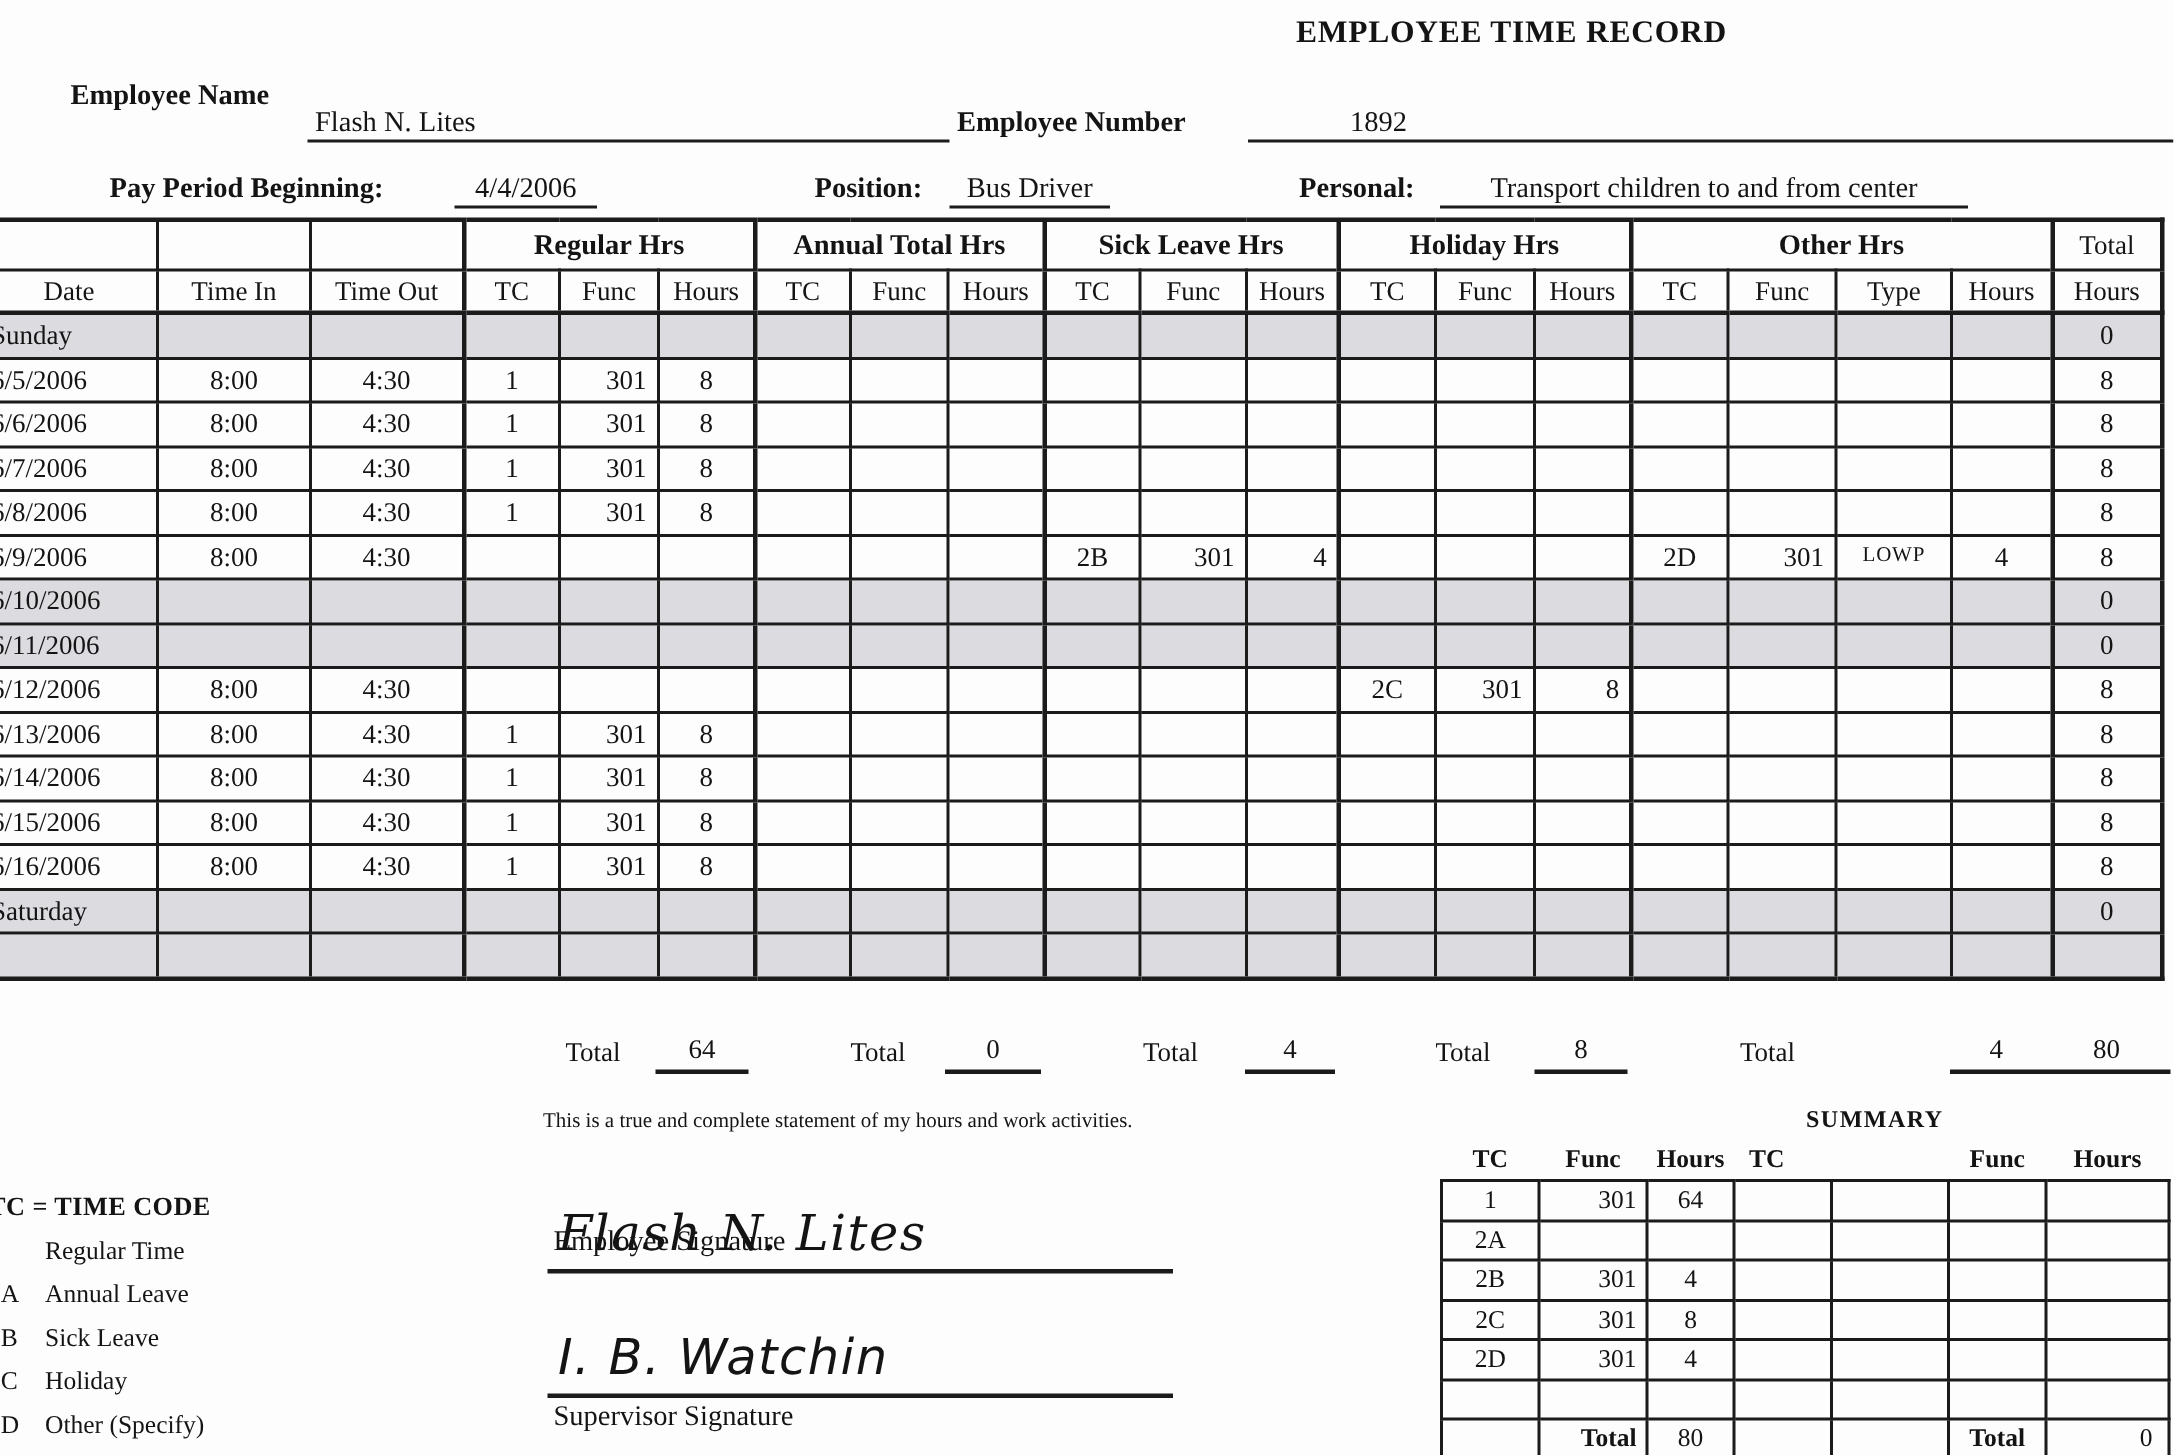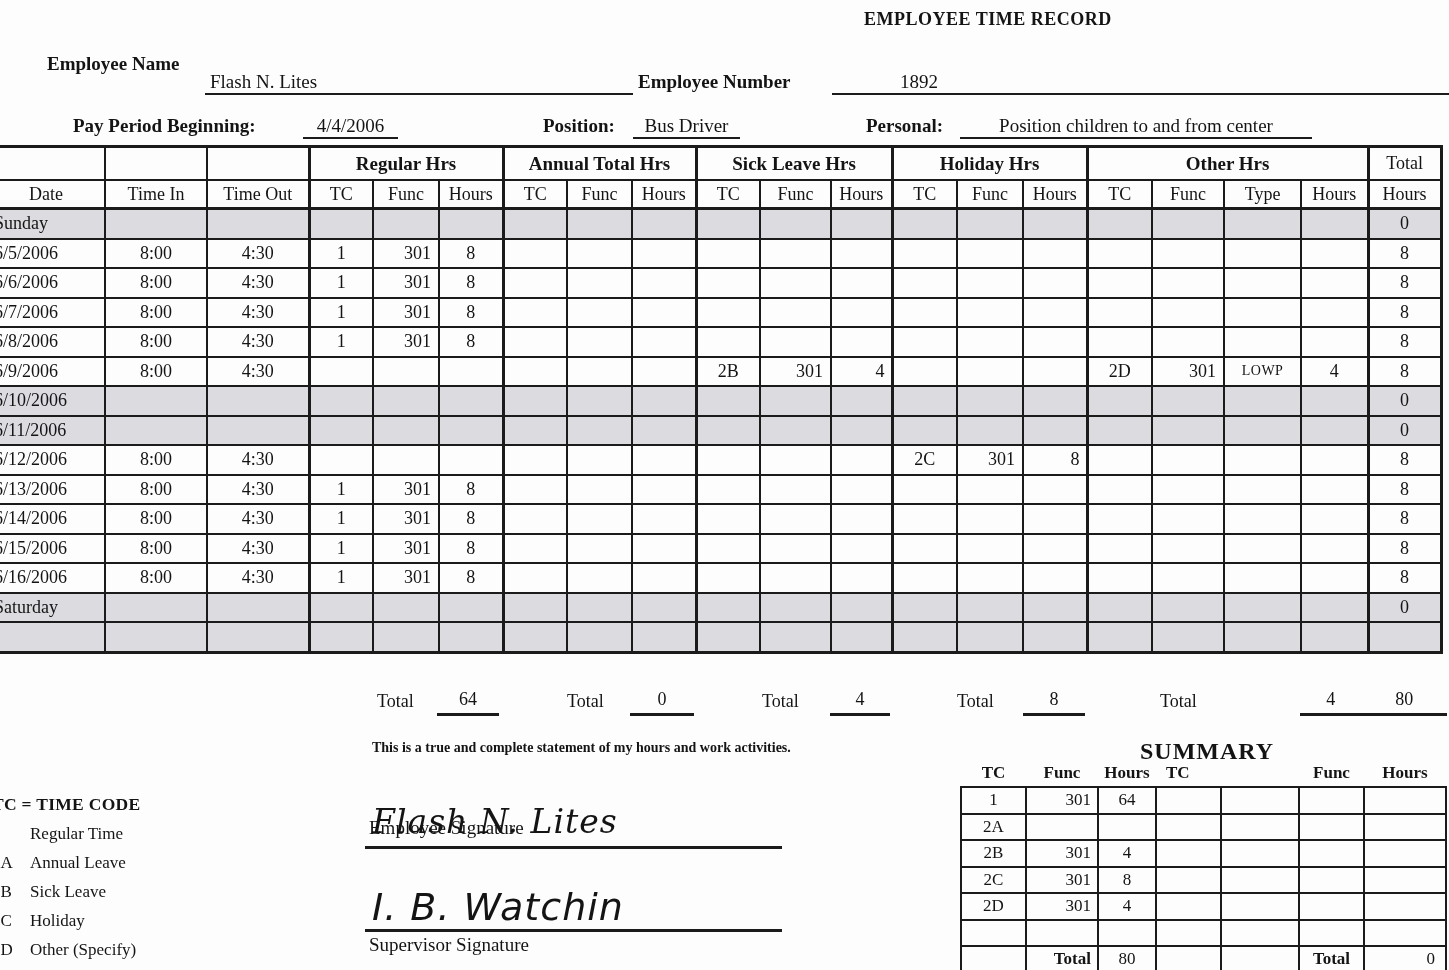--- a/index.html
+++ b/index.html
@@ -1,21 +1,21 @@
 <!DOCTYPE html>
 <html><head>
 <meta charset="utf-8">
 <style>
   html,body{margin:0;padding:0;background:#ffffff;}
   .page{position:relative;width:1449px;height:970px;overflow:hidden;background:#fdfdfd;
         font-family:"Liberation Serif", serif;color:#141414;}
 
   
   .org-title{position:absolute;left:270px;top:9px;font-size:21px;font-weight:bold;letter-spacing:.5px;}
-  .doc-title{position:absolute;left:864px;top:9px;font-size:18px;font-weight:bold;letter-spacing:.5px;text-align:right;}
+  .doc-title{position:absolute;left:864px;top:9px;font-size:21px;font-weight:bold;letter-spacing:.5px;text-align:right;}
 
   .f-label{position:absolute;font-size:19px;font-weight:bold;white-space:nowrap;}
   .f-value{position:absolute;font-size:19px;white-space:nowrap;border-bottom:2px solid #1c1c1c;}
 
   
   .ts-wrap{position:absolute;left:-14px;top:145px;}
   table.ts{border-collapse:collapse;table-layout:fixed;width:1454px;}
   table.ts th,table.ts td{border:2px solid #1b1b1b;padding:0;overflow:hidden;white-space:nowrap;
       text-align:center;font-weight:normal;font-size:18px;}
   table.ts thead tr.grp th{height:31px;font-size:19px;font-weight:bold;border-top:3px solid #1b1b1b;}
@@ -35,37 +35,37 @@
   .tot-label{position:absolute;top:691px;font-size:18px;}
   .tot-val{position:absolute;top:689px;height:24px;font-size:18px;text-align:center;
            border-bottom:3px solid #1b1b1b;}
   .tot-grand{position:absolute;left:1300px;top:689px;width:147px;height:24px;
              border-bottom:3px solid #1b1b1b;display:flex;font-size:18px;}
   .tot-grand span{display:block;text-align:center;}
   .tot-grand .g1{width:42%;}
   .tot-grand .g2{width:58%;}
 
   
-  .statement{position:absolute;left:372px;top:740px;font-size:14px;font-weight:bold;white-space:nowrap;}
+  .statement{position:absolute;left:362px;top:740px;font-size:14px;font-weight:normal;white-space:nowrap;}
 
   .legend{position:absolute;left:-8px;top:794px;font-size:17px;}
   .legend .ttl{font-weight:bold;font-size:17.5px;margin-bottom:9px;letter-spacing:.3px;}
   .legend .row{display:flex;margin-bottom:9px;}
   .legend .code{width:38px;}
   .legend .sub{margin-left:120px;display:flex;gap:30px;}
 
   .sig-script-emp{position:absolute;left:372px;top:802px;font-size:33px;font-style:italic;
       font-family:"DejaVu Serif", serif;letter-spacing:1px;white-space:nowrap;}
-  .sig-script-sup{position:absolute;left:372px;top:885px;font-size:38px;font-style:italic;
+  .sig-script-sup{position:absolute;left:372px;top:885px;font-size:33px;font-style:italic;
       font-family:"DejaVu Sans", sans-serif;letter-spacing:1px;white-space:nowrap;}
   .sig-line{position:absolute;left:365px;width:417px;border-top:3px solid #1b1b1b;}
   .sig-label{position:absolute;left:369px;font-size:19px;}
 
   
-  .sum-title{position:absolute;left:1140px;top:738px;font-size:24px;font-weight:bold;letter-spacing:1px;}
+  .sum-title{position:absolute;left:1204px;top:738px;font-size:16px;font-weight:bold;letter-spacing:1px;}
   .sum-wrap{position:absolute;left:960px;top:760px;}
   table.sum{border-collapse:collapse;table-layout:fixed;width:485px;}
   table.sum th{border:none;font-size:17px;font-weight:bold;height:26px;padding:0;text-align:center;}
   table.sum th.al{text-align:left;padding-left:10px;}
   table.sum td{border:2px solid #1b1b1b;height:24.5px;padding:0;font-size:17px;text-align:center;
                overflow:hidden;white-space:nowrap;}
   table.sum td:nth-child(2){text-align:right;padding-right:6px;}
   table.sum td:nth-child(7){text-align:right;padding-right:10px;}
   table.sum td.b{font-weight:bold;}
 </style>
@@ -79,21 +79,21 @@
   <span class="f-label" style="left:47px;top:53px;font-family:Liberation Serif, serif;">Employee Name</span>
   <span class="f-value" style="left:205px;top:71px;width:423px;padding-left:5px;">Flash N. Lites</span>
   <span class="f-label" style="left:638px;top:71px;">Employee Number</span>
   <span class="f-value" style="left:832px;top:71px;width:612px;padding-left:68px;">1892</span>
 
   <span class="f-label" style="left:73px;top:115px;">Pay Period Beginning:</span>
   <span class="f-value" style="left:303px;top:115px;width:95px;text-align:center;">4/4/2006</span>
   <span class="f-label" style="left:543px;top:115px;">Position:</span>
   <span class="f-value" style="left:633px;top:115px;width:107px;text-align:center;">Bus Driver</span>
   <span class="f-label" style="left:866px;top:115px;">Personal:</span>
-  <span class="f-value" style="left:960px;top:115px;width:352px;text-align:center;">Position children to and from center</span>
+  <span class="f-value" style="left:960px;top:115px;width:352px;text-align:center;">Transport children to and from center</span>
 
   <div class="ts-wrap">
     <table class="ts">
       <colgroup>
         <col style="width:118px">
           <col style="width:102px">
           <col style="width:102px">
         <col style="width:64px">
           <col style="width:66px">
           <col style="width:64px">

